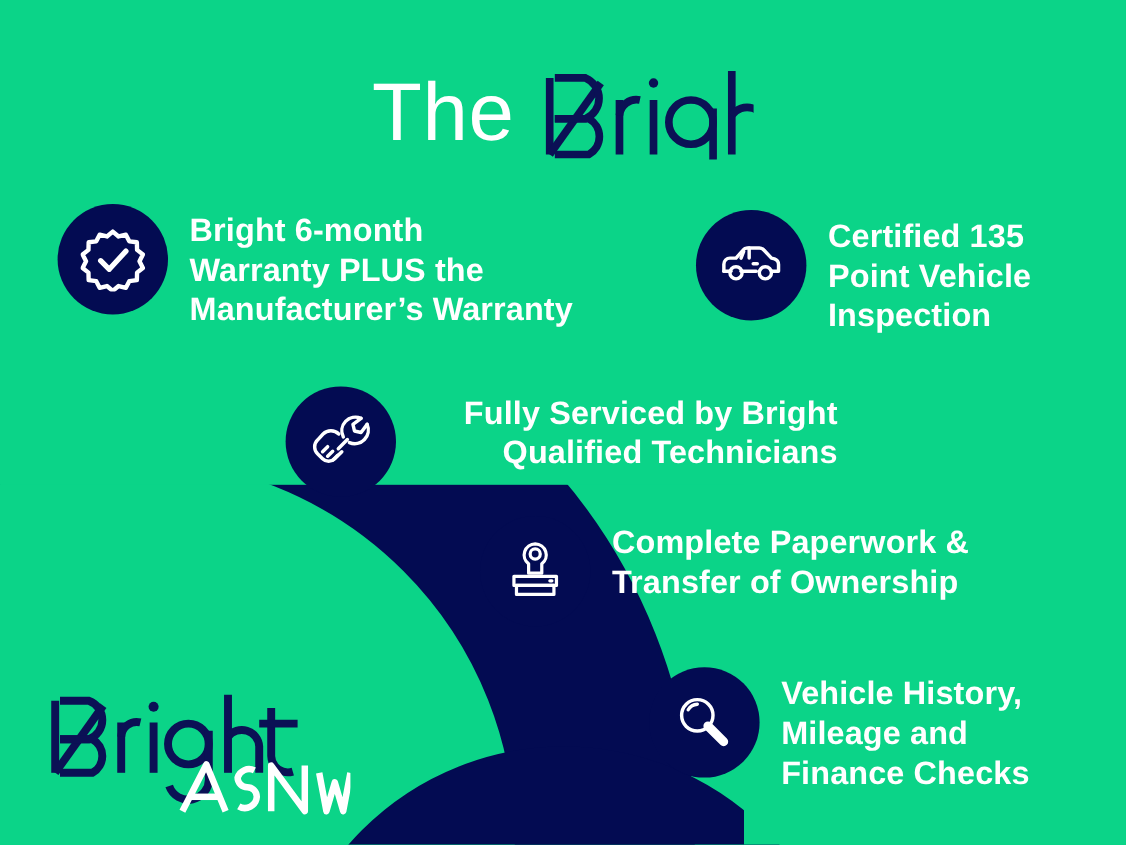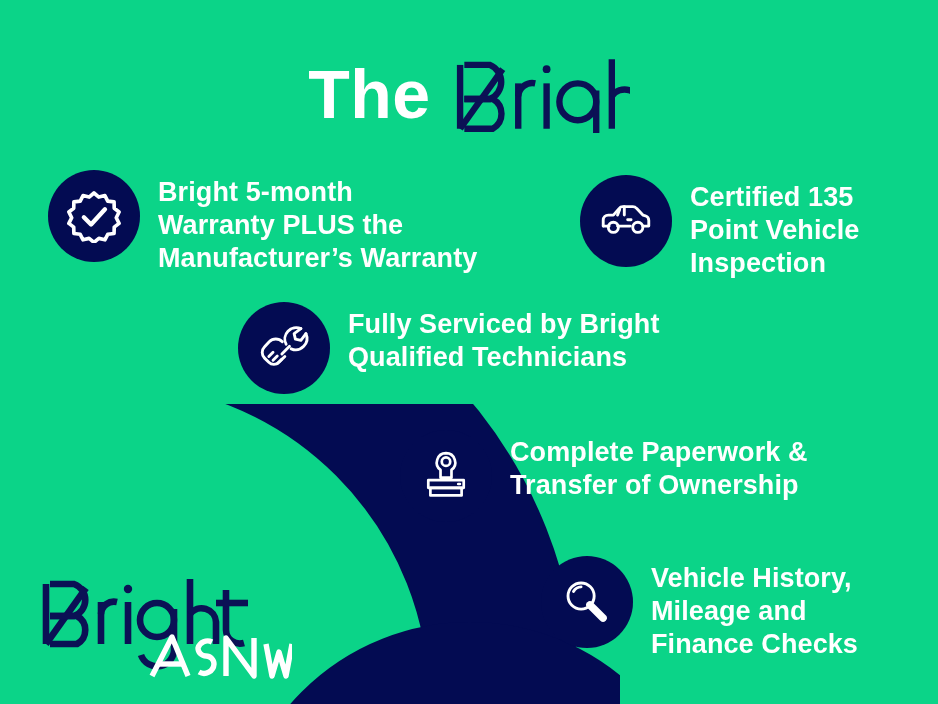--- a/index.html
+++ b/index.html
@@ -34,21 +34,21 @@
     width: 938px;
     height: 100px;
     display: flex;
     align-items: center;
     justify-content: center;
     gap: 22px;
   }
   .title-word {
     color: #ffffff;
     font-size: 68px;
-    font-weight: 700;
+    font-weight: 400;
     letter-spacing: 0.5px;
     line-height: 1;
     white-space: nowrap;
   }
   .title-logo {
     display: block;
     height: 78px;
   }
 
   
@@ -81,21 +81,21 @@
     letter-spacing: 0.1px;
     padding-top: 6px;
     white-space: pre-line;
   }
 
   
   #feature-1 { left: 48px;  top: 170px; }
   #feature-1 .ftext { width: 360px; }
   #feature-2 { left: 580px; top: 175px; }
   #feature-2 .ftext { width: 320px; }
-  #feature-3 { left: 238px; top: 302px; }
+  #feature-3 { left: 238px; top: 322px; text-align: right; }
   #feature-3 .ftext { width: 350px; }
   #feature-4 { left: 400px; top: 430px; }
   #feature-4 .ftext { width: 340px; }
   #feature-5 { left: 541px; top: 556px; }
   #feature-5 .ftext { width: 300px; }
 
   
   #corner-logo {
     position: absolute;
     left: 40px;
@@ -151,21 +151,21 @@
     <span class="badge">
       <svg viewBox="0 0 64 64" aria-hidden="true">
         <path d="M32 4 L38 9 L45.5 7.2 L49 14 L56.8 15 L57 22.8 L63 27.5
                  L59.5 34.5 L63 41.5 L57 46.2 L56.8 54 L49 55 L45.5 61.8
                  L38 60 L32 65 L26 60 L18.5 61.8 L15 55 L7.2 54 L7 46.2
                  L1 41.5 L4.5 34.5 L1 27.5 L7 22.8 L7.2 15 L15 14
                  L18.5 7.2 L26 9 Z" fill="none" stroke="#ffffff" stroke-width="4.5" stroke-linejoin="round" transform="translate(0,-1.5) scale(0.96) translate(1.3,2.5)"></path>
         <path d="M20 33.5 L28.5 42 L45 24" fill="none" stroke="#ffffff" stroke-width="5.2" stroke-linecap="round" stroke-linejoin="round"></path>
       </svg>
     </span>
-    <span class="ftext">Bright 5-month
+    <span class="ftext">Bright 6-month
 Warranty PLUS the
 Manufacturer’s Warranty</span>
   </div>
 
   <div class="feature" id="feature-2">
     <span class="badge">
       <svg viewBox="0 0 64 64" aria-hidden="true">
         <g fill="none" stroke="#ffffff" stroke-width="3.4" stroke-linecap="round" stroke-linejoin="round">
           <path d="M5 38 L5 31 A6 6 0 0 1 11 25 L17 25 L24 17
                    A5 5 0 0 1 28 15 L40 15 A6 6 0 0 1 44.5 17 L52 25

